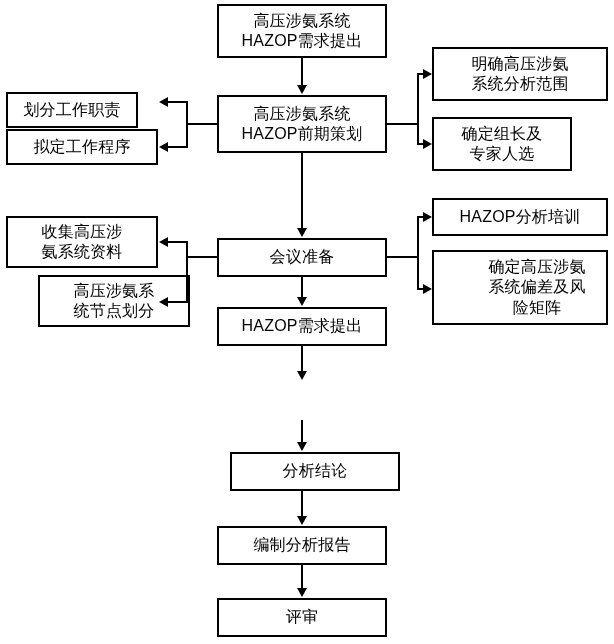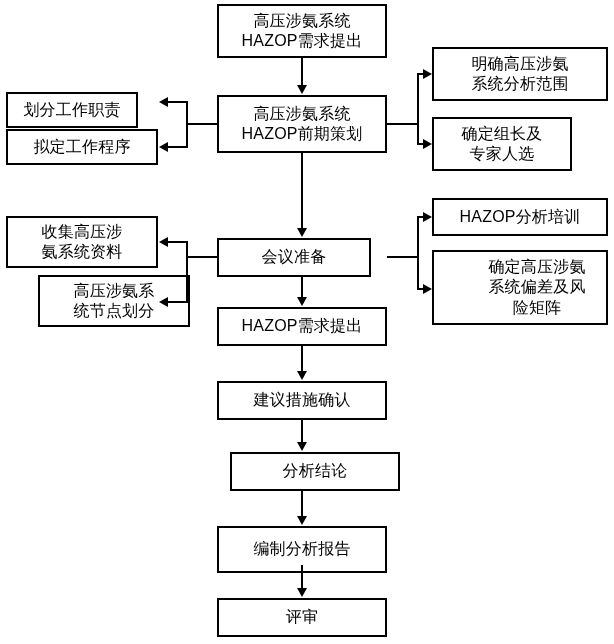--- a/index.html
+++ b/index.html
@@ -64,29 +64,28 @@
 <body>
 
 <div id="canvas">
 
   <div class="node" style="left:217px; top:4px; width:170px; height:54px;">高压涉氨系统
 HAZOP需求提出</div>
 
   <div class="node" style="left:217px; top:95px; width:170px; height:58px;">高压涉氨系统
 HAZOP前期策划</div>
 
-  <div class="node" style="left:217px; top:238px; width:154px; height:39px;">会议准备</div>
+  <div class="node" style="left:217px; top:238px; width:170px; height:39px;">会议准备</div>
 
   <div class="node" style="left:217px; top:307px; width:170px; height:39px;">HAZOP需求提出</div>
 
-  <div class="node" style="left:217px; top:381px; width:170px; height:39px;">建议措施确认</div>
 
   <div class="node" style="left:230px; top:452px; width:170px; height:39px;">分析结论</div>
 
-  <div class="node" style="left:217px; top:526px; width:170px; height:47px;">编制分析报告</div>
+  <div class="node" style="left:217px; top:526px; width:170px; height:39px;">编制分析报告</div>
 
   <div class="node" style="left:217px; top:598px; width:170px; height:39px;">评审</div>
 
   <div class="node" style="left:6px; top:92px; width:132px; height:36px;">划分工作职责</div>
 
   <div class="node" style="left:6px; top:129px; width:152px; height:36px;font-family:Liberation Serif, serif;">拟定工作程序</div>
 
   <div class="node" style="left:432px; top:47px; width:176px; height:54px;">明确高压涉氨
 系统分析范围</div>
 

